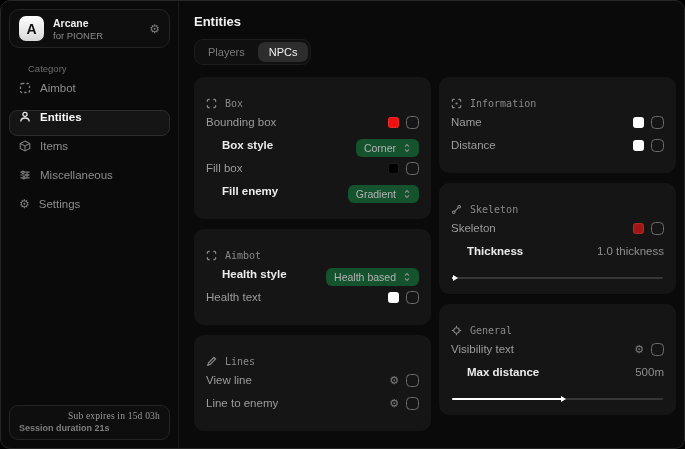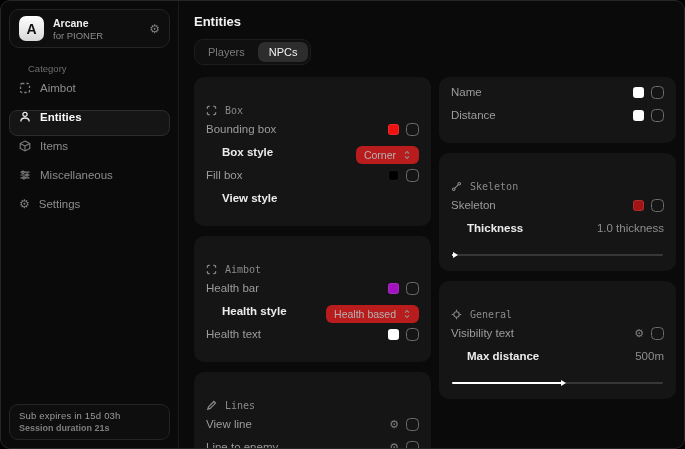--- a/index.html
+++ b/index.html
@@ -22,45 +22,45 @@
   .cat-label { color:#6d6d6d; font-size:9.5px; margin:15px 19px 7px; }
   .nav { display:flex; flex-direction:column; gap:3px; }
   .nav-item { display:flex; align-items:flex-start; gap:9px; height:26px; padding:0 9px;
               color:#8d8d8d; font-size:11.5px; border:1px solid transparent; border-radius:8px; }
   .nav-item svg, .nav-item .uicon { color:#7f7f7f; }
   .nav-item.active { background:#151515; border-color:#2c2c2c; color:#fafafa; font-weight:bold; }
   .nav-item.active svg { color:#e8e8e8; }
   .uicon { font-size:12px; line-height:1; }
   .side-spacer { flex:1; }
   .sub-box { border:1px solid #242424; border-radius:9px; padding:5px 9px 6px; background:#0e0e0e; }
-  .sub-line1 { font-family:Liberation Sans, sans-serif; font-size:9.5px; color:#9a9a9a; letter-spacing:.2px; }
+  .sub-line1 { font-family:Liberation Serif, serif; font-size:9.5px; color:#9a9a9a; letter-spacing:.2px;text-align:right; }
   .sub-line2 { font-size:9px; color:#7e7e7e; margin-top:2px; font-weight:bold; }
 
   
   .main { flex:1; padding:13px 8px 8px 15px; overflow:hidden; }
   .page-title { color:#f2f2f2; font-size:13px; font-weight:bold; }
   .tabs { display:inline-flex; background:#101010; border:1px solid #1d1d1d; border-radius:9px;
           padding:2px; gap:2px; margin-top:10px; }
   .tab { padding:4px 11px; font-size:11px; color:#7b7b7b; border-radius:7px; cursor:default; }
   .tab.active { background:#2d2d2d; color:#f2f2f2; }
   .columns { display:flex; gap:8px; margin-top:12px; align-items:flex-start; }
   .col { flex:1; display:flex; flex-direction:column; gap:10px; min-width:0; }
 
   .card { background:#151515; border-radius:10px; padding:9px 12px 11px; }
   .card-hd { display:flex; align-items:center; gap:8px; color:#8a8a8a;
-             font-family:"DejaVu Sans Mono", monospace; font-size:10px; margin:19px 0 7px; }
+             font-family:"DejaVu Sans Mono", monospace; font-size:10px; margin:12px 0 7px; }
   .card-hd svg { color:#8a8a8a; }
   .row { display:flex; align-items:flex-start; justify-content:space-between; min-height:23px; }
   .lbl { color:#9c9c9c; font-size:11.5px; }
   .lbl.bright { color:#ececec; font-weight:bold;padding-left:16px; }
   .val { color:#8e8e8e; font-size:11.5px; }
   .ctrls { display:flex; align-items:center; gap:7px; }
   .swatch { width:11px; height:11px; border-radius:3px; box-shadow:inset 0 0 0 1px rgba(255,255,255,.10); }
   .checkbox { width:13px; height:13px; border:1.5px solid #6c6c6c; border-radius:4.5px; background:transparent; }
-  .select { display:inline-flex; align-items:center; gap:7px; background:#b91c1c; border-radius:6px;
+  .select { display:inline-flex; align-items:center; gap:7px; background:#14532d; border-radius:6px;
             padding:3px 8px; color:#b3b3b3; font-size:10.5px; }
   .select svg { color:#8f8f8f; }
   .mini-gear { color:#7e7e7e; font-size:11px; line-height:1; }
   .slider { position:relative; height:2px; background:#373737; border-radius:2px; margin:9px 1px 4px; }
   .fill { position:relative; height:2px; background:#ffffff; border-radius:2px; }
   .handle { position:absolute; right:-4px; top:50%; transform:translateY(-50%); width:0; height:0;
             border-left:5px solid #ffffff; border-top:3.5px solid transparent; border-bottom:3.5px solid transparent; }
 </style>
 </head>
 <body>
@@ -159,37 +159,36 @@
             </span>
           </div>
           <div class="row">
             <span class="lbl">Fill box</span>
             <span class="ctrls">
               <span class="swatch" style="background-color: rgb(0, 0, 0);"></span>
               <span class="checkbox"></span>
             </span>
           </div>
           <div class="row">
-            <span class="lbl bright">View style</span>
+            <span class="lbl bright">Fill enemy</span>
+            <span class="select">
+              <span>Gradient</span>
+              <svg width="8" height="10" viewBox="0 0 10 12" fill="none" stroke="currentColor" stroke-width="1.4">
+                  <path d="M2.5 4.2 L5 1.7 L7.5 4.2 M2.5 7.8 L5 10.3 L7.5 7.8"></path>
+                </svg>
+            </span>
           </div>
         </div>
 
         <div class="card">
           <div class="card-hd">
             <svg width="11" height="11" viewBox="0 0 12 12" fill="none" stroke="currentColor" stroke-width="1.4">
                 <path d="M1.5 4 V3 a1.5 1.5 0 0 1 1.5 -1.5 h1 M8 1.5 h1 a1.5 1.5 0 0 1 1.5 1.5 v1 M10.5 8 v1 a1.5 1.5 0 0 1 -1.5 1.5 h-1 M4 10.5 H3 a1.5 1.5 0 0 1 -1.5 -1.5 V8"></path>
               </svg>
             <span>Aimbot</span>
-          </div>
-          <div class="row">
-            <span class="lbl">Health bar</span>
-            <span class="ctrls">
-              <span class="swatch" style="background-color: rgb(163, 18, 192);"></span>
-              <span class="checkbox"></span>
-            </span>
           </div>
           <div class="row">
             <span class="lbl bright">Health style</span>
             <span class="select">
               <span>Health based</span>
               <svg width="8" height="10" viewBox="0 0 10 12" fill="none" stroke="currentColor" stroke-width="1.4">
                   <path d="M2.5 4.2 L5 1.7 L7.5 4.2 M2.5 7.8 L5 10.3 L7.5 7.8"></path>
                 </svg>
             </span>
           </div>
@@ -222,20 +221,27 @@
               <span class="mini-gear uicon">⚙</span>
               <span class="checkbox"></span>
             </span>
           </div>
         </div>
       </div>
 
       <div class="col">
 
         <div class="card">
+          <div class="card-hd">
+            <svg width="11" height="11" viewBox="0 0 12 12" fill="none" stroke="currentColor" stroke-width="1.3">
+                <path d="M1.5 4 V2.5 a1 1 0 0 1 1 -1 H4 M8 1.5 h1.5 a1 1 0 0 1 1 1 V4 M10.5 8 v1.5 a1 1 0 0 1 -1 1 H8 M4 10.5 H2.5 a1 1 0 0 1 -1 -1 V8"></path>
+                <circle cx="6" cy="6" r="1.2" fill="currentColor" stroke="none"></circle>
+              </svg>
+            <span>Information</span>
+          </div>
           <div class="row">
             <span class="lbl">Name</span>
             <span class="ctrls">
               <span class="swatch" style="background-color: rgb(255, 255, 255);"></span>
               <span class="checkbox"></span>
             </span>
           </div>
           <div class="row">
             <span class="lbl">Distance</span>
             <span class="ctrls">

